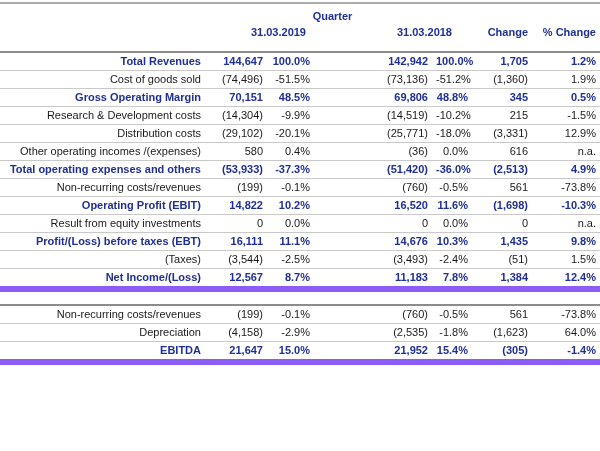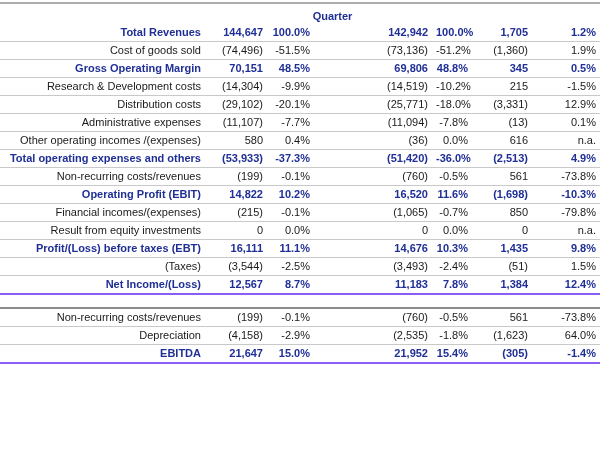--- a/index.html
+++ b/index.html
@@ -31,21 +31,21 @@
   .hdr { color: #1F2F96; font-weight: 700; }
   td.qtr { text-align: center; padding-right: 16px; }
   td.d2019 { text-align: right; padding-right: 8px; }
   td.d2018 { text-align: right; padding-right: 20px; }
   td.chg-h, td.pchg-h { text-align: right; }
   
   tbody.sec td {
     border-bottom: 1px solid #C9C9C9;
     color: #1A1A1A;
   }
-  tbody.sec tr:last-child td { border-bottom: 2px solid #8b5cf6; }
+  tbody.sec tr:last-child td { border-bottom: 6px solid #8b5cf6; }
   tbody.sec tr.bold td { color: #1F2F96; font-weight: 700; }
   td.lbl { text-align: right; padding-left: 5px; }
   td.num { text-align: right; }
   
   tbody.gap td {
     height: 12px;
     padding: 0;
     border-bottom: 2px solid #8C8C8C;
   }
 </style>
@@ -61,20 +61,27 @@
     <col style="width:40px">
     <col style="width:60px">
     <col style="width:68px">
   </colgroup>
   <thead>
     <tr class="h1">
       <td></td>
       <td class="qtr hdr" colspan="4">Quarter</td>
       <td colspan="2"></td>
     </tr>
+    <tr class="h2">
+      <td></td>
+      <td class="d2019 hdr" colspan="2">31.03.2019</td>
+      <td class="d2018 hdr" colspan="2">31.03.2018</td>
+      <td class="chg-h hdr">Change</td>
+      <td class="pchg-h hdr">% Change</td>
+    </tr>
   </thead>
   <tbody class="sec">
       <tr class="bold">
         <td class="lbl">Total Revenues</td>
         <td class="num">144,647</td>
         <td class="num">100.0%</td>
         <td class="num">142,942</td>
         <td class="num">100.0%</td>
         <td class="num">1,705</td>
         <td class="num">1.2%</td>
@@ -109,29 +116,20 @@
       <tr>
         <td class="lbl">Distribution costs</td>
         <td class="num">(29,102)</td>
         <td class="num">-20.1%</td>
         <td class="num">(25,771)</td>
         <td class="num">-18.0%</td>
         <td class="num">(3,331)</td>
         <td class="num">12.9%</td>
       </tr>
       <tr>
-        <td class="lbl">Administrative expenses</td>
-        <td class="num">(11,107)</td>
-        <td class="num">-7.7%</td>
-        <td class="num">(11,094)</td>
-        <td class="num">-7.8%</td>
-        <td class="num">(13)</td>
-        <td class="num">0.1%</td>
-      </tr>
-      <tr>
         <td class="lbl">Other operating incomes /(expenses)</td>
         <td class="num">580</td>
         <td class="num">0.4%</td>
         <td class="num">(36)</td>
         <td class="num">0.0%</td>
         <td class="num">616</td>
         <td class="num">n.a.</td>
       </tr>
       <tr class="bold">
         <td class="lbl">Total operating expenses and others</td>
@@ -154,29 +152,20 @@
       <tr class="bold">
         <td class="lbl">Operating Profit (EBIT)</td>
         <td class="num">14,822</td>
         <td class="num">10.2%</td>
         <td class="num">16,520</td>
         <td class="num">11.6%</td>
         <td class="num">(1,698)</td>
         <td class="num">-10.3%</td>
       </tr>
       <tr>
-        <td class="lbl">Financial incomes/(expenses)</td>
-        <td class="num">(215)</td>
-        <td class="num">-0.1%</td>
-        <td class="num">(1,065)</td>
-        <td class="num">-0.7%</td>
-        <td class="num">850</td>
-        <td class="num">-79.8%</td>
-      </tr>
-      <tr>
         <td class="lbl">Result from equity investments</td>
         <td class="num">0</td>
         <td class="num">0.0%</td>
         <td class="num">0</td>
         <td class="num">0.0%</td>
         <td class="num">0</td>
         <td class="num">n.a.</td>
       </tr>
       <tr class="bold">
         <td class="lbl">Profit/(Loss) before taxes (EBT)</td>

